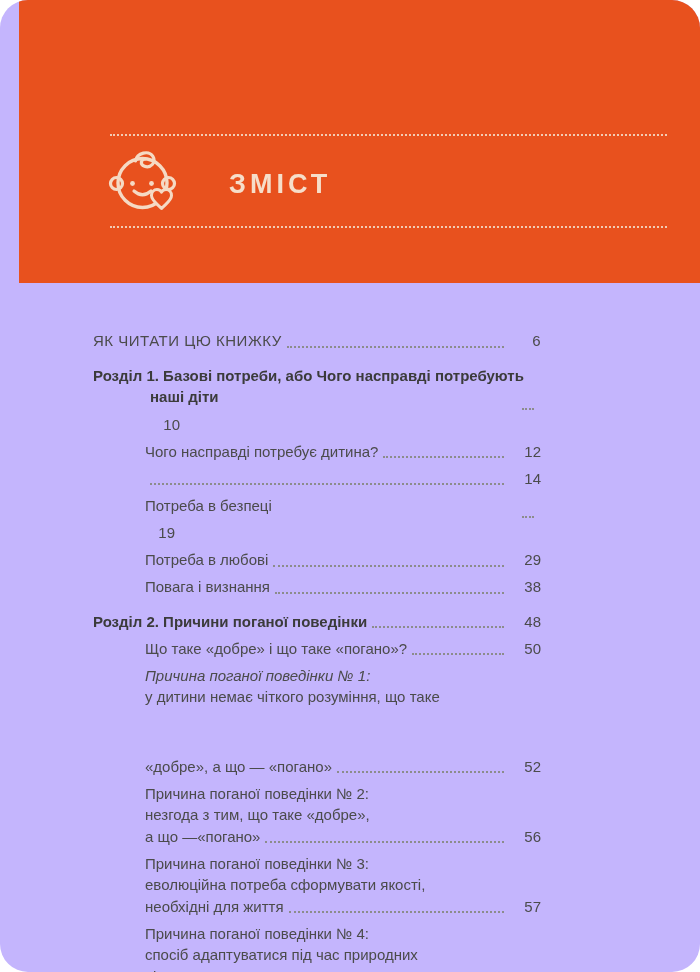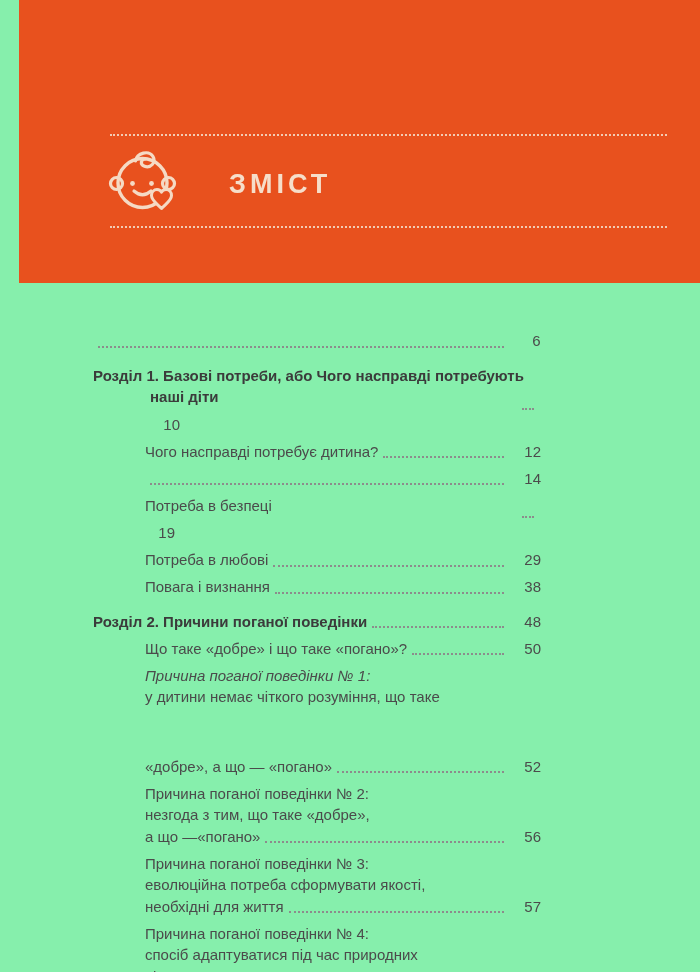--- a/index.html
+++ b/index.html
@@ -1,19 +1,19 @@
 <!DOCTYPE html>
 <html style="--header-bg: #E8511E; --header-fg: #F6DECA; --header-rule: #F2CBB4; --text: #4B4B4B; --text-bold: #3B3B3B; --dots: #8C8C8C;"><head>
 <meta charset="utf-8">
 <style>
   * { margin:0; padding:0; box-sizing:border-box; }
   html,body { background:#ffffff; }
   .page {
-    position:relative; width:700px; height:972px; background:#86efac;
-    font-family:"Liberation Sans", sans-serif; overflow:hidden;
+    position:relative; width:700px; height:972px; background:#c4b5fd;
+    font-family:"Liberation Sans", sans-serif; overflow:hidden;border-radius:28px;
   }
   
   .chapter-header {
     position:absolute; left:19px; top:0; width:681px; height:283px;
     background:var(--header-bg,#E8511E);
   }
   .dotted-rule {
     position:absolute; left:91px; width:557px; height:0;
     border-top:2px dotted var(--header-rule,#F2CBB4);
   }
@@ -71,20 +71,21 @@
     </svg>
 
     <div class="header-title">ЗМІСТ</div>
 
     <div class="dotted-rule bottom"></div>
   </div>
 
   <div class="toc" id="toc">
       <div class="entry caps">
         <div class="line leader" style="padding-left: 0px;">
+          <span class="txt">ЯК ЧИТАТИ ЦЮ КНИЖКУ</span>
           <span class="dots"></span>
           <span class="pg">6</span>
         </div>
       </div>
       <div class="entry bold gap">
         <div class="line" style="padding-left: 0px;"><span class="txt">Розділ 1. Базові потреби, або Чого насправді потребують</span></div>
         <div class="line leader" style="padding-left: 57px; flex-direction: column;">
           <span class="txt">наші діти</span>
           <span class="dots"></span>
           <span class="pg">10</span>

